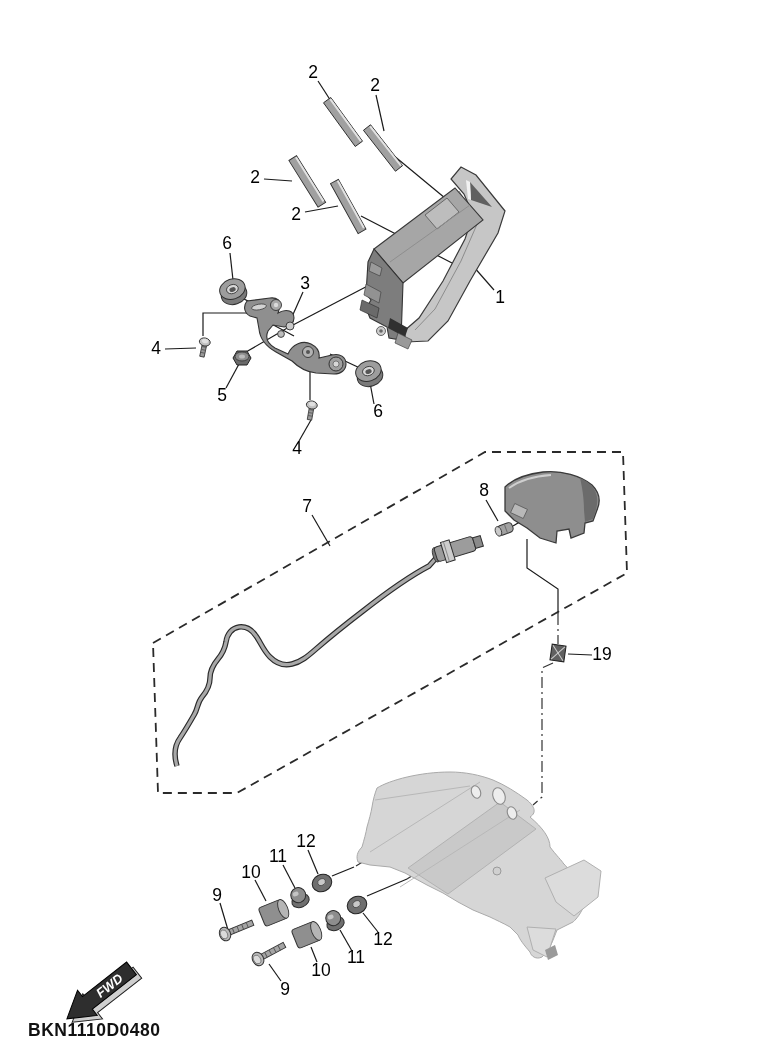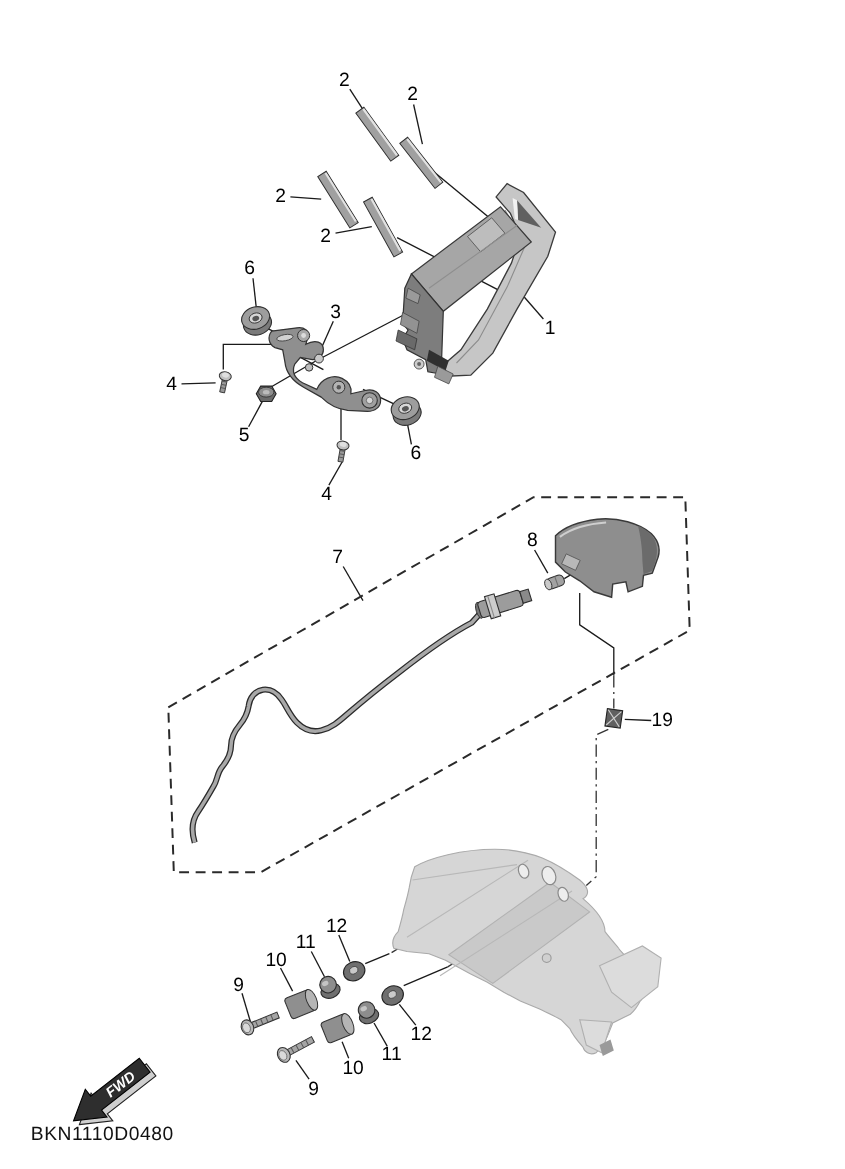--- a/index.html
+++ b/index.html
@@ -1,21 +1,21 @@
 <!DOCTYPE html>
 <html><head>
 <meta charset="utf-8">
 <style>
   html,body{margin:0;padding:0;background:#fff;}
   .stage{position:relative;width:768px;height:1063px;background:#fff;overflow:hidden;
          font-family:"Liberation Sans",sans-serif;}
   .stage svg{position:absolute;left:0;top:0;}
   .callout{position:absolute;transform:translate(-50%,-50%);font-size:17.5px;color:#000;
            line-height:1;user-select:none;cursor:default;}
-  .code{position:absolute;left:28px;top:1020px;font-size:17.5px;color:#111;letter-spacing:.5px;}
+  .code{position:absolute;left:28px;top:1020px;font-size:17.5px;color:#111;letter-spacing:.5px;font-weight:bold;}
   .ln{stroke:#1a1a1a;stroke-width:1.2;fill:none;}
   .dd{stroke:#333;stroke-width:1.2;fill:none;stroke-dasharray:11 4 2 4;}
   .dash{stroke:#2a2a2a;stroke-width:1.8;fill:none;stroke-dasharray:9 6;}
   .ghost{fill:#d6d6d6;stroke:#aaa;stroke-width:1;}
 </style>
 </head>
 <body>
 
 <div class="stage">
 <svg width="768" height="1063" viewBox="0 0 768 1063">

